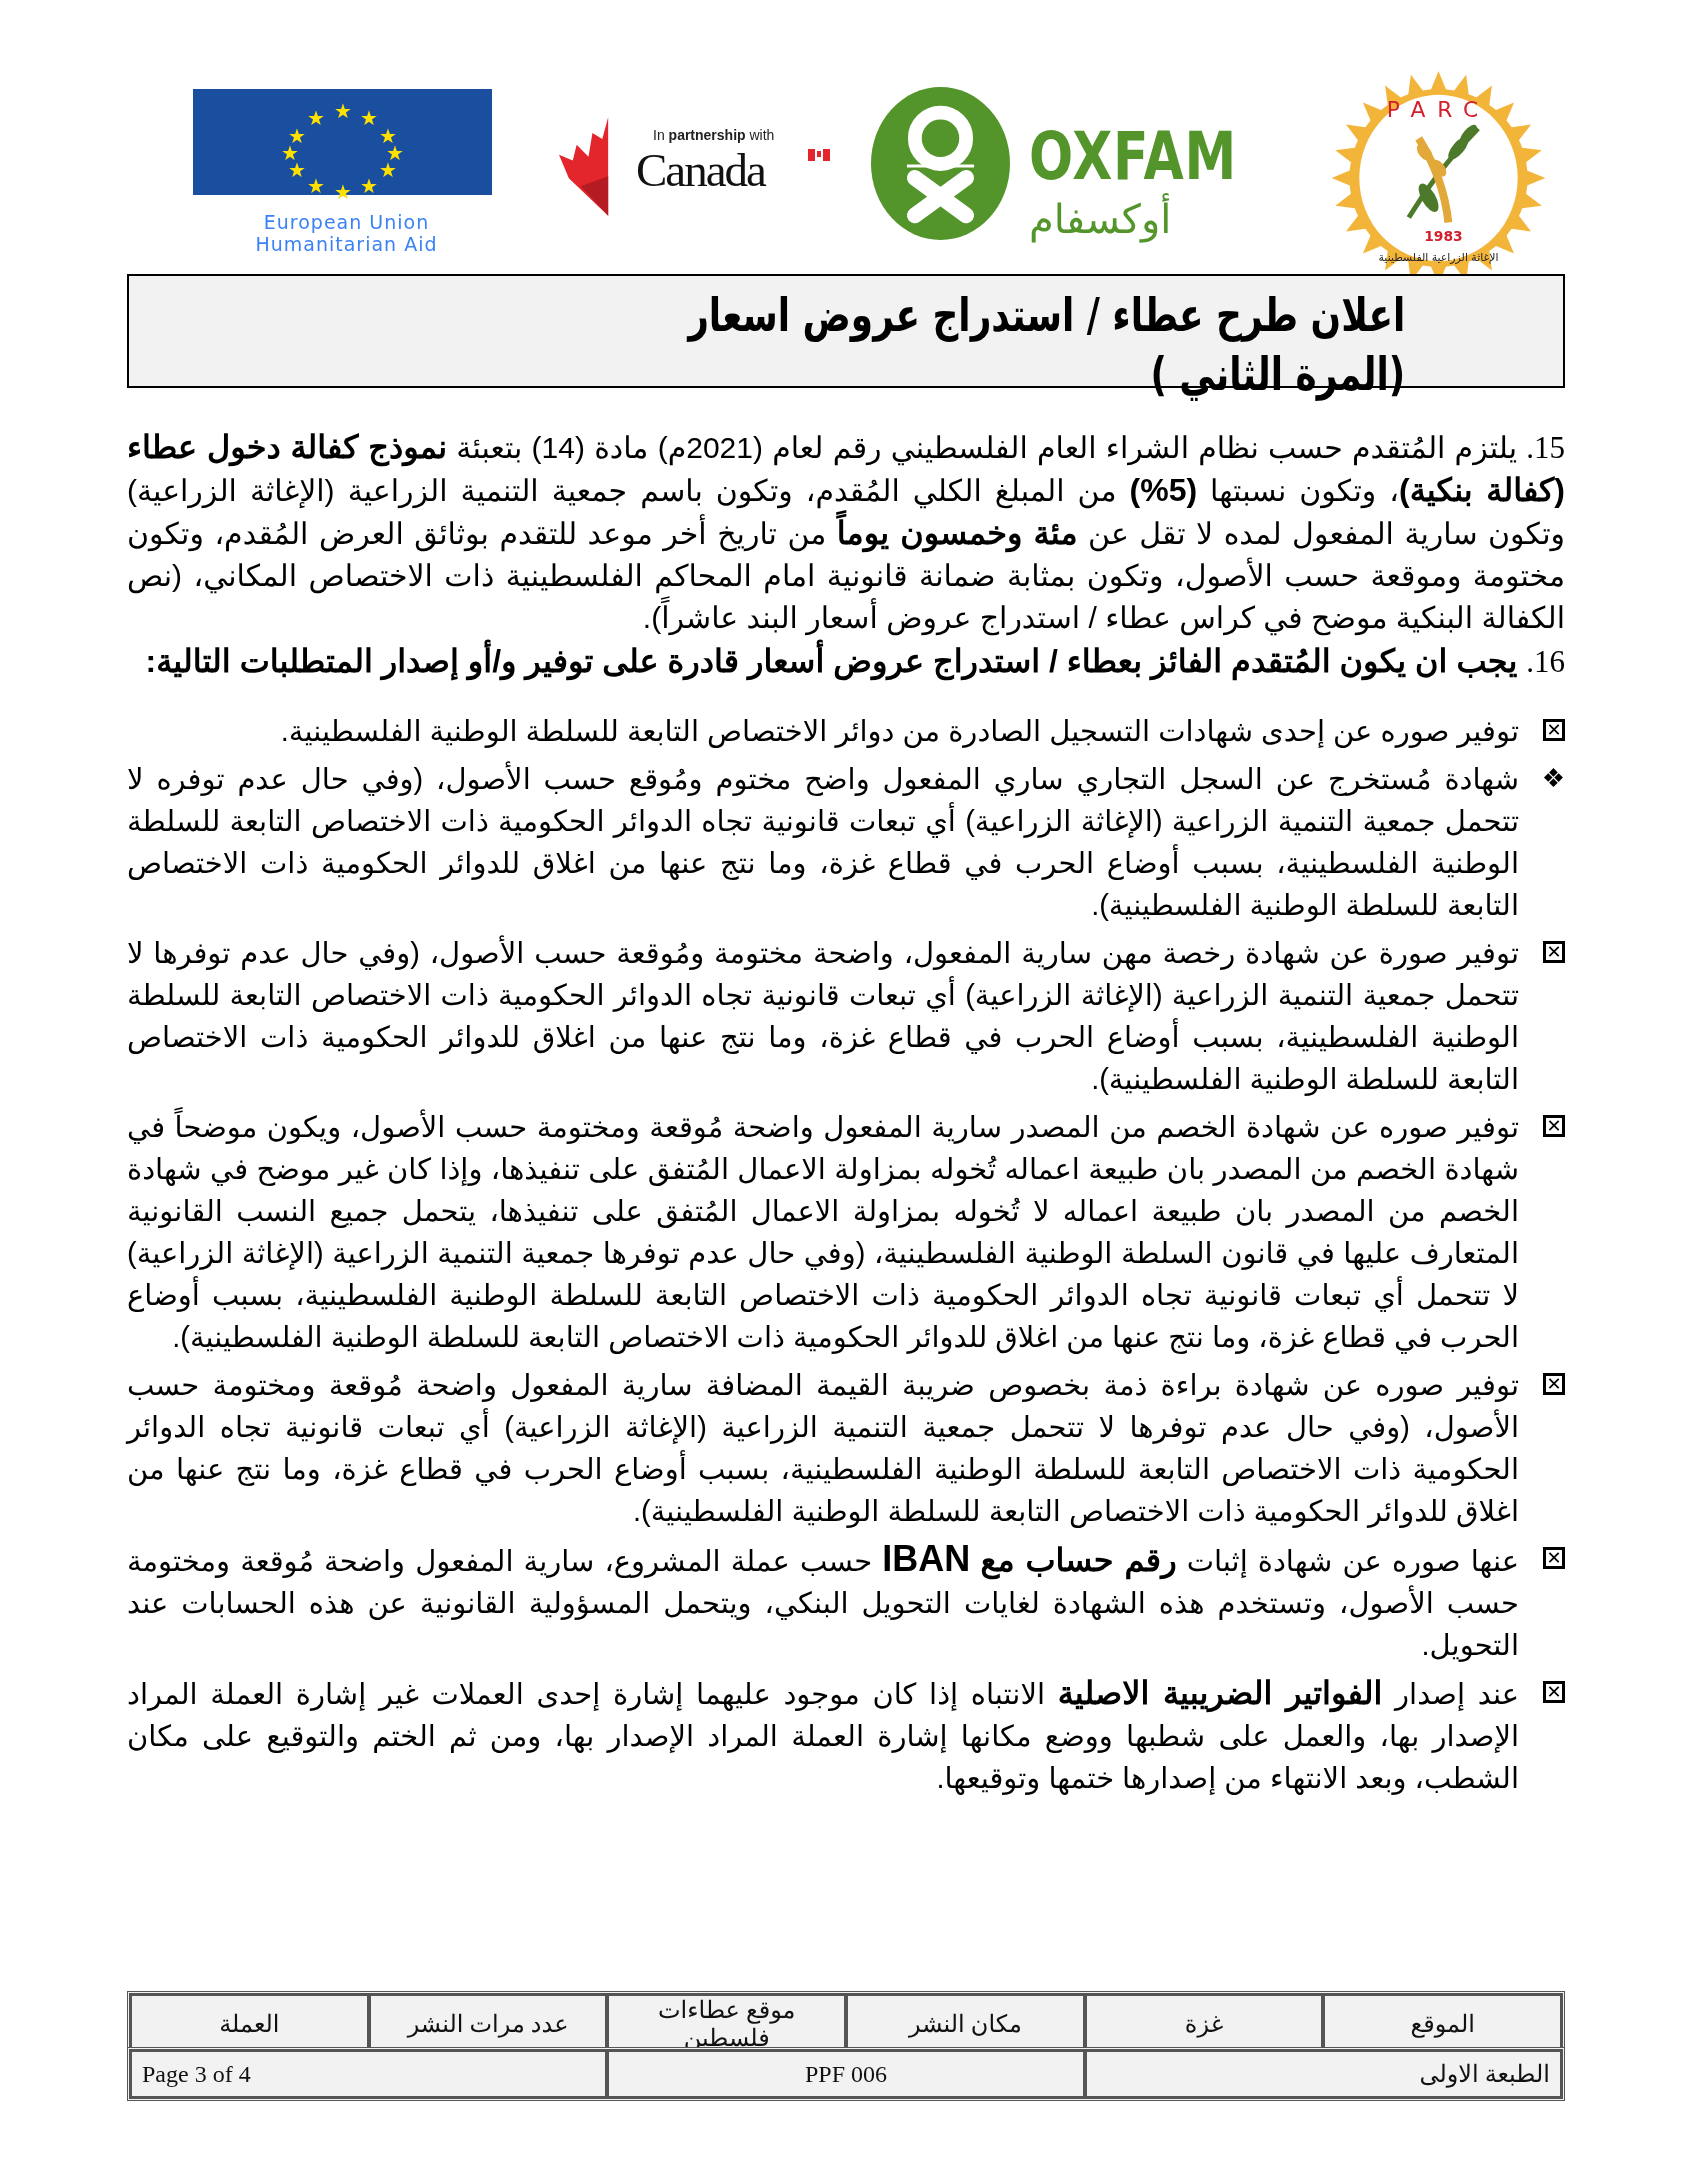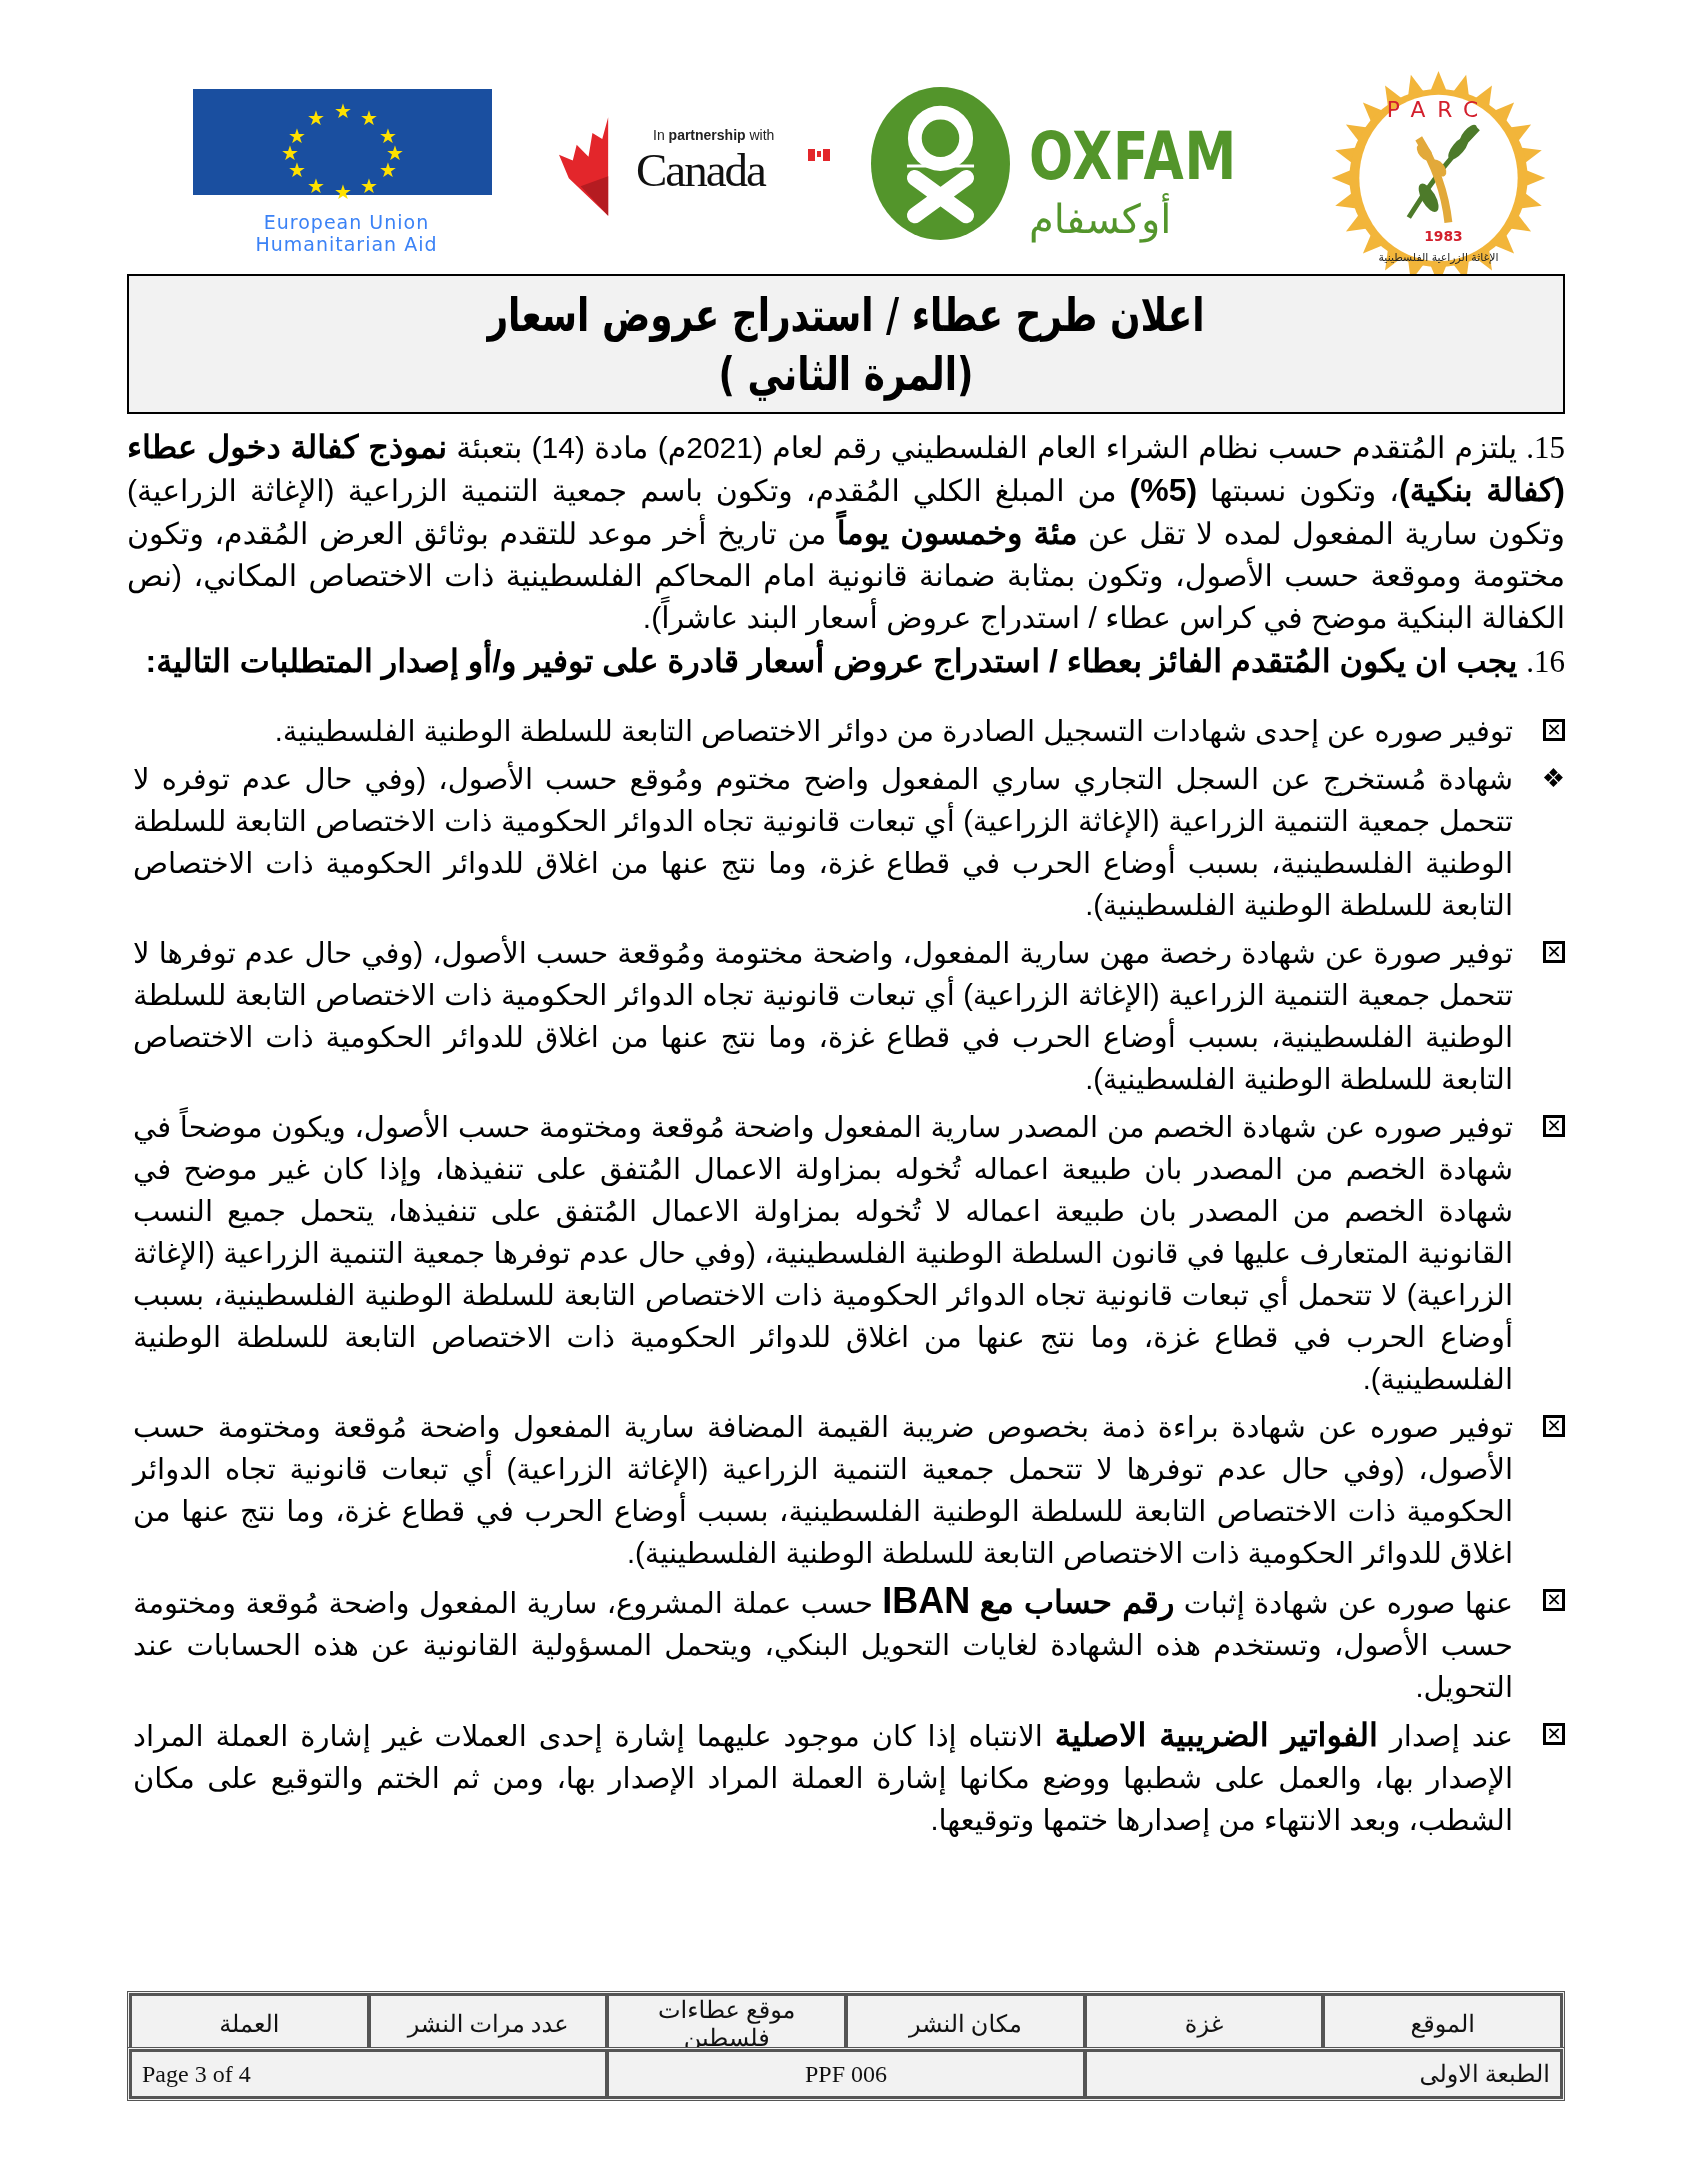--- a/index.html
+++ b/index.html
@@ -21,36 +21,36 @@
   .canada-flag span { flex: 1; }
 
   .oxfam { position: absolute; left: 871px; top: 0; width: 366px; height: 188px; }
   .ox-circle { position: absolute; left: 0; top: 8px; width: 139px; height: 153px; border-radius: 50%; background: #53952b; }
   .ox-word { position: absolute; left: 158px; top: 40px; font-family: "DejaVu Sans", sans-serif; font-weight: bold; font-size: 65px; color: #53952b; letter-spacing: 1px; transform: scaleX(0.8); transform-origin: left; }
   .ox-ar { position: absolute; left: 158px; top: 117px; font-family: Liberation Sans, sans-serif; font-size: 40px; color: #53952b; }
 
   .parc { position: absolute; left: 1295px; top: -8px; width: 287px; height: 213px; }
 
   
-  .title-box { position: absolute; left: 127px; top: 274px; width: 1438px; height: 140px; background: #f2f2f2; border: 2px solid #000; box-sizing: border-box; text-align: center; direction: rtl; }
+  .title-box { position: absolute; left: 127px; top: 274px; width: 1438px; height: 114px; background: #f2f2f2; border: 2px solid #000; box-sizing: border-box; text-align: right; direction: rtl; }
   .title-line { font-family: "DejaVu Sans", sans-serif; font-weight: bold; font-size: 46px; line-height: 59px; transform: scaleX(0.78); }
   .title-line.l1 { margin-top: 10px; }
 
   
   .content { position: absolute; left: 127px; top: 426px; width: 1438px; direction: rtl; font-family: "Liberation Sans", sans-serif; }
   .num-item { position: relative; padding-right: 0; }
   .num-item p { margin: 0; font-size: 30px; line-height: 42px; text-align: justify; text-align-last: right; padding-right: 0; transform-origin: right; }
   .num { font-family: Liberation Serif, serif; font-weight: normal; font-size: 31px; }
   .bigbold { font-weight: bold; font-size: 32px; }
   .item16 { }
   .item16 p { font-weight: bold; font-size: 32px; line-height: 44px; }
 
   .bullets { margin-top: 26px; }
   .bullet { position: relative; padding-right: 46px; margin-bottom: 6px; }
-  .bullet p { margin: 6px; font-size: 29px; line-height: 42px; text-align: justify; text-align-last: right; }
+  .bullet p { margin: 0; font-size: 29px; line-height: 42px; text-align: justify; text-align-last: right; }
   .marker { position: absolute; right: 0; top: 9px; width: 22px; height: 22px; }
   .box-x { border: 3px solid #000; box-sizing: border-box; display: flex; align-items: center; justify-content: center; font-weight: bold; font-size: 18px; line-height: 18px; font-family: "DejaVu Sans", sans-serif; }
   .diamonds { font-family: "DejaVu Sans", sans-serif; font-size: 26px; line-height: 22px; text-align: center; }
   .iban { font-family: Liberation Sans, sans-serif; font-weight: bold; font-size: 36px; }
 
   
   .footer { position: absolute; left: 127px; width: 1438px; direction: rtl; }
   .ft1 { top: 1991px; }
   .ft2 { top: 2047px; }
   table.ft { width: 100%; border-collapse: separate; border-spacing: 0; border: 3px double #555; background: #f2f2f2; }

